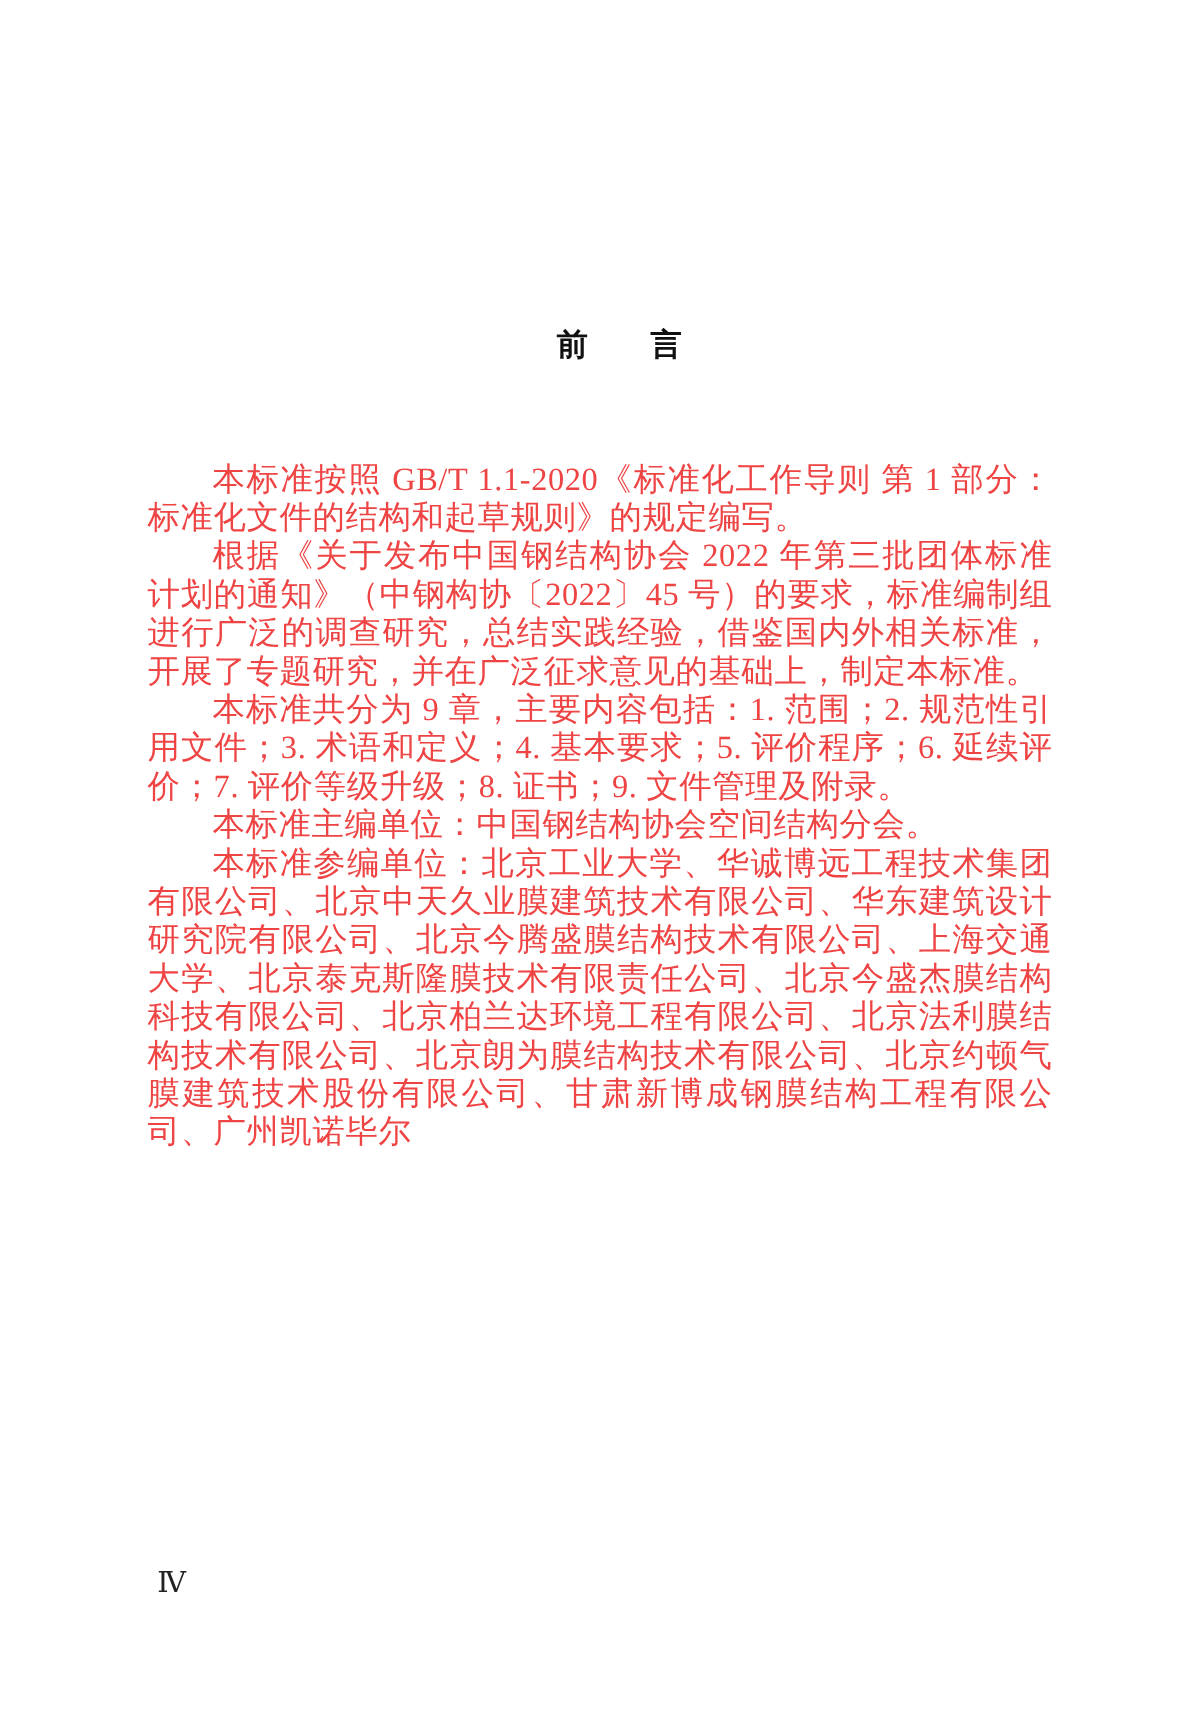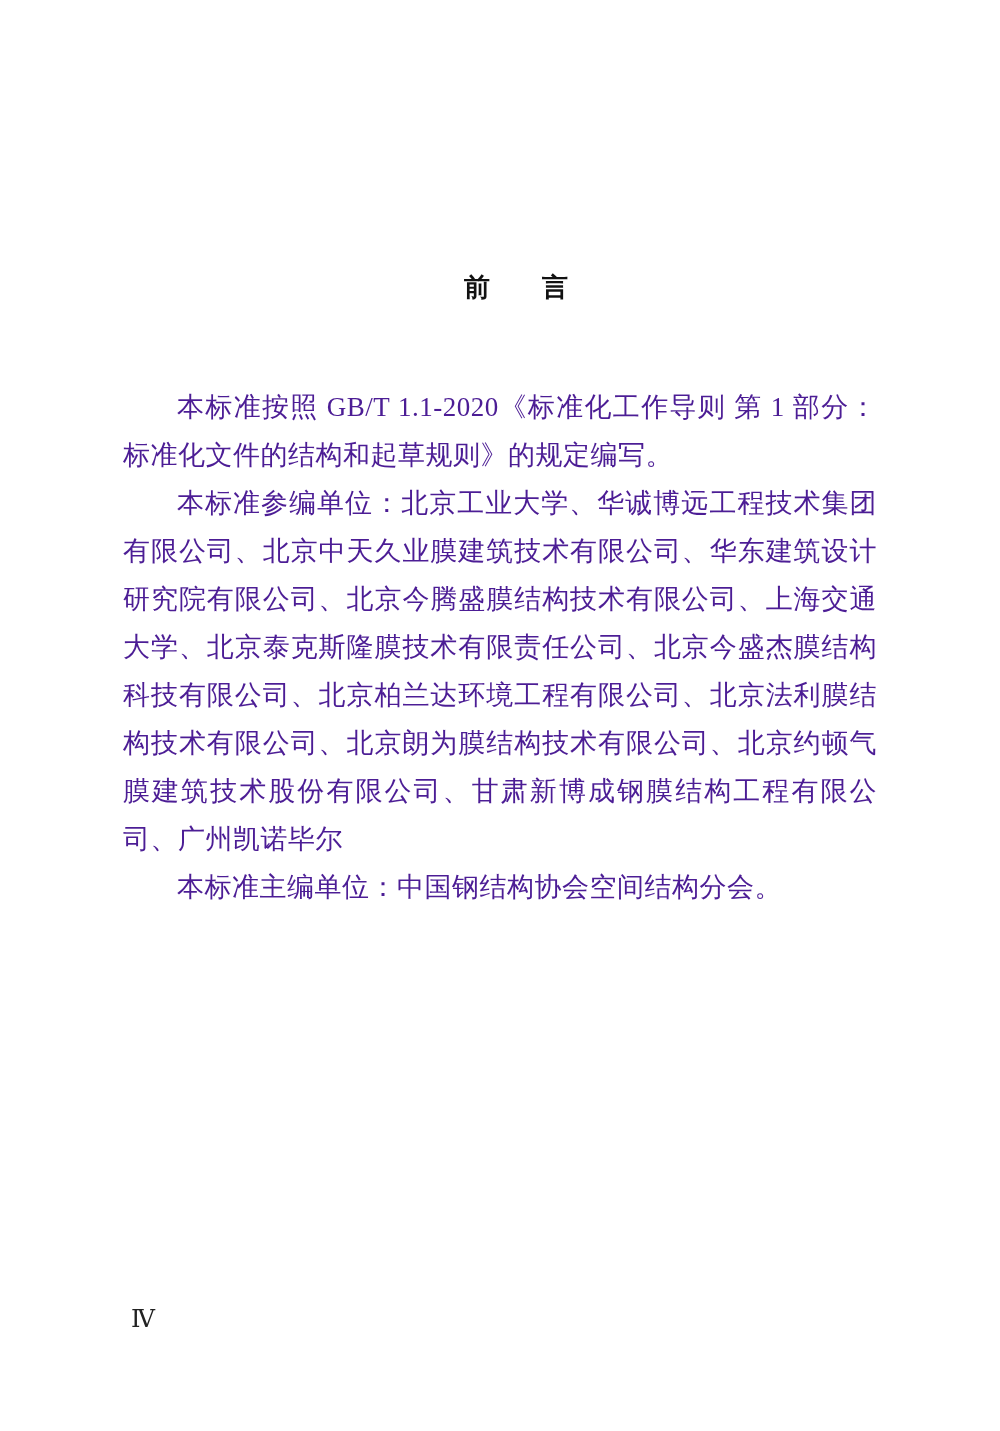--- a/index.html
+++ b/index.html
@@ -28,25 +28,25 @@
     color: #111111;
     padding-left: 16px;
   }
   .doc-body {
     position: absolute;
     top: 383px;
     left: 123px;
     width: 754px;
     font-family: "Liberation Serif", "DejaVu Serif", serif;
     font-size: 27px;
-    line-height: 48px;
+    line-height: 32px;
     letter-spacing: 0.5px;
     text-align: justify;
     text-justify: inter-character;
-    color: #4c1d95;
+    color: #ef4444;
   }
   .doc-body p {
     margin: 0;
     padding: 0;
     text-indent: 2em;
   }
   .page-number {
     position: absolute;
     left: 131px;
     top: 1305px;
@@ -57,19 +57,21 @@
 </style>
 </head>
 <body>
 
 <div class="page">
 
   <div class="doc-title">前　　言</div>
 
   <div class="doc-body">
     <p>本标准按照 GB/T 1.1-2020《标准化工作导则 第 1 部分：标准化文件的结构和起草规则》的规定编写。</p>
+    <p>根据《关于发布中国钢结构协会 2022 年第三批团体标准计划的通知》（中钢构协〔2022〕45 号）的要求，标准编制组进行广泛的调查研究，总结实践经验，借鉴国内外相关标准，开展了专题研究，并在广泛征求意见的基础上，制定本标准。</p>
+    <p>本标准共分为 9 章，主要内容包括：1. 范围；2. 规范性引用文件；3. 术语和定义；4. 基本要求；5. 评价程序；6. 延续评价；7. 评价等级升级；8. 证书；9. 文件管理及附录。</p>
+    <p>本标准主编单位：中国钢结构协会空间结构分会。</p>
     <p>本标准参编单位：北京工业大学、华诚博远工程技术集团有限公司、北京中天久业膜建筑技术有限公司、华东建筑设计研究院有限公司、北京今腾盛膜结构技术有限公司、上海交通大学、北京泰克斯隆膜技术有限责任公司、北京今盛杰膜结构科技有限公司、北京柏兰达环境工程有限公司、北京法利膜结构技术有限公司、北京朗为膜结构技术有限公司、北京约顿气膜建筑技术股份有限公司、甘肃新博成钢膜结构工程有限公司、广州凯诺毕尔</p>
-    <p>本标准主编单位：中国钢结构协会空间结构分会。</p>
   </div>
 
   <div class="page-number">Ⅳ</div>
 
 </div>
 
 </body></html>

